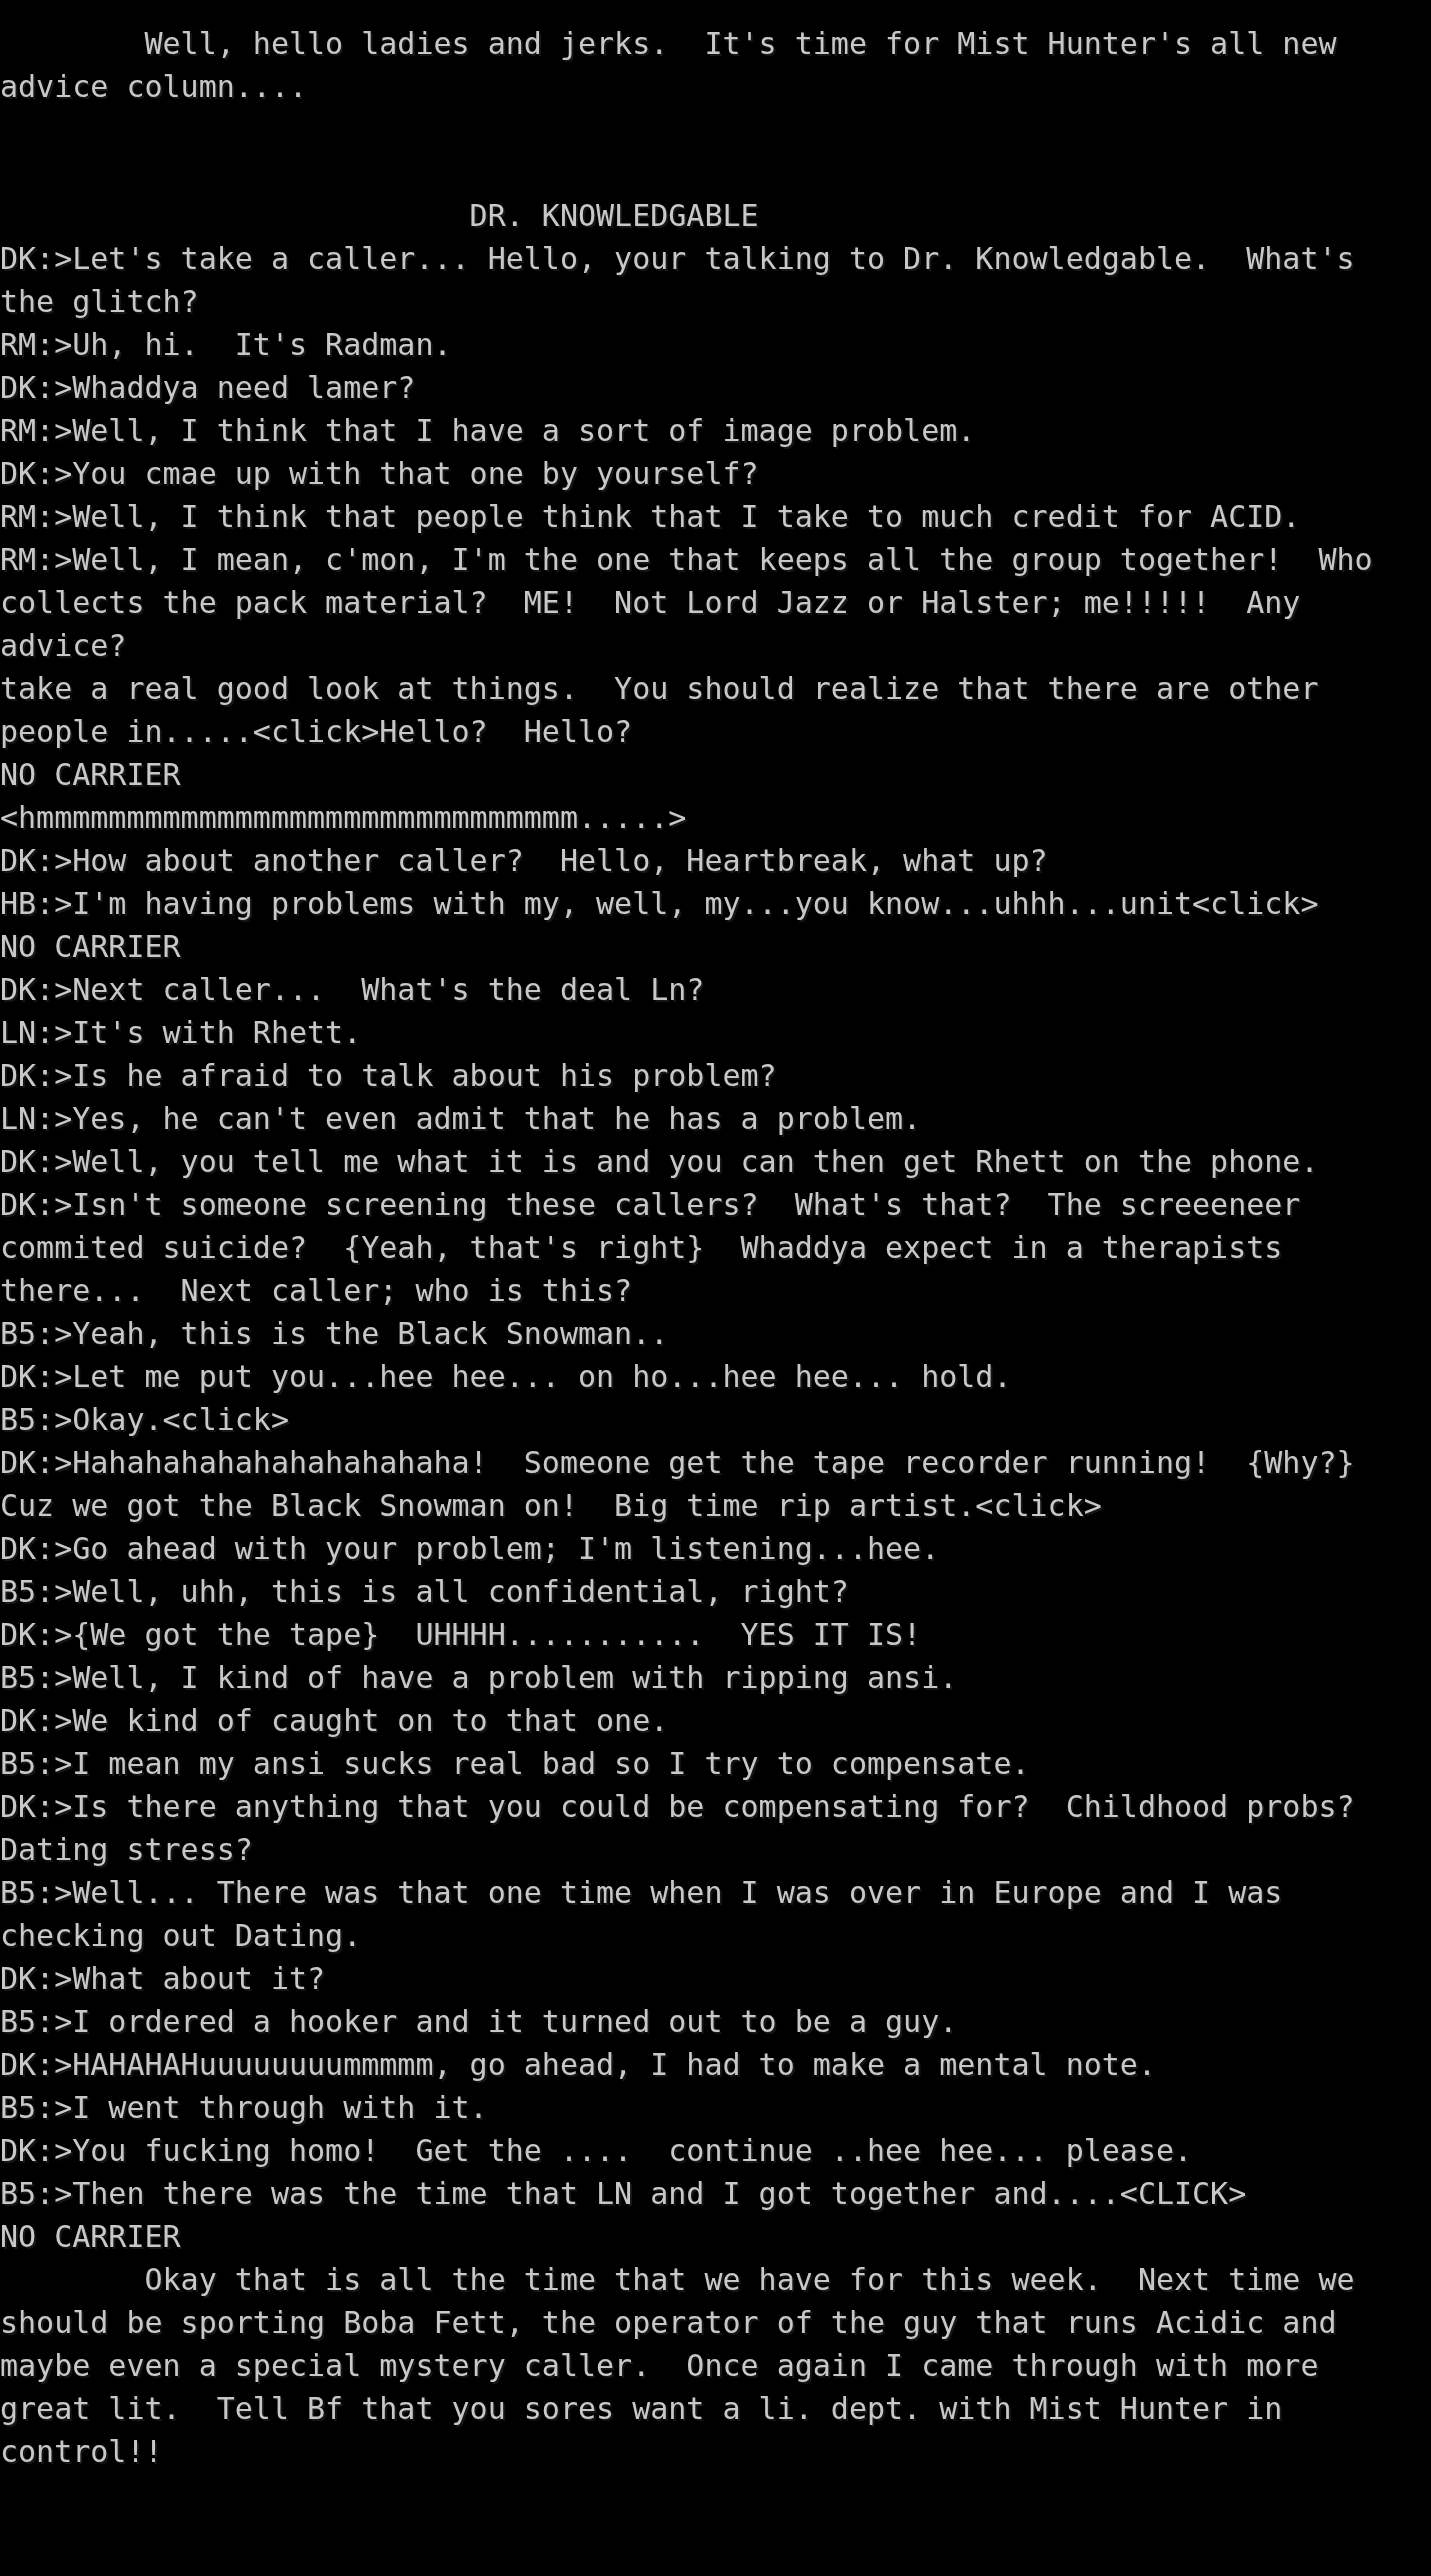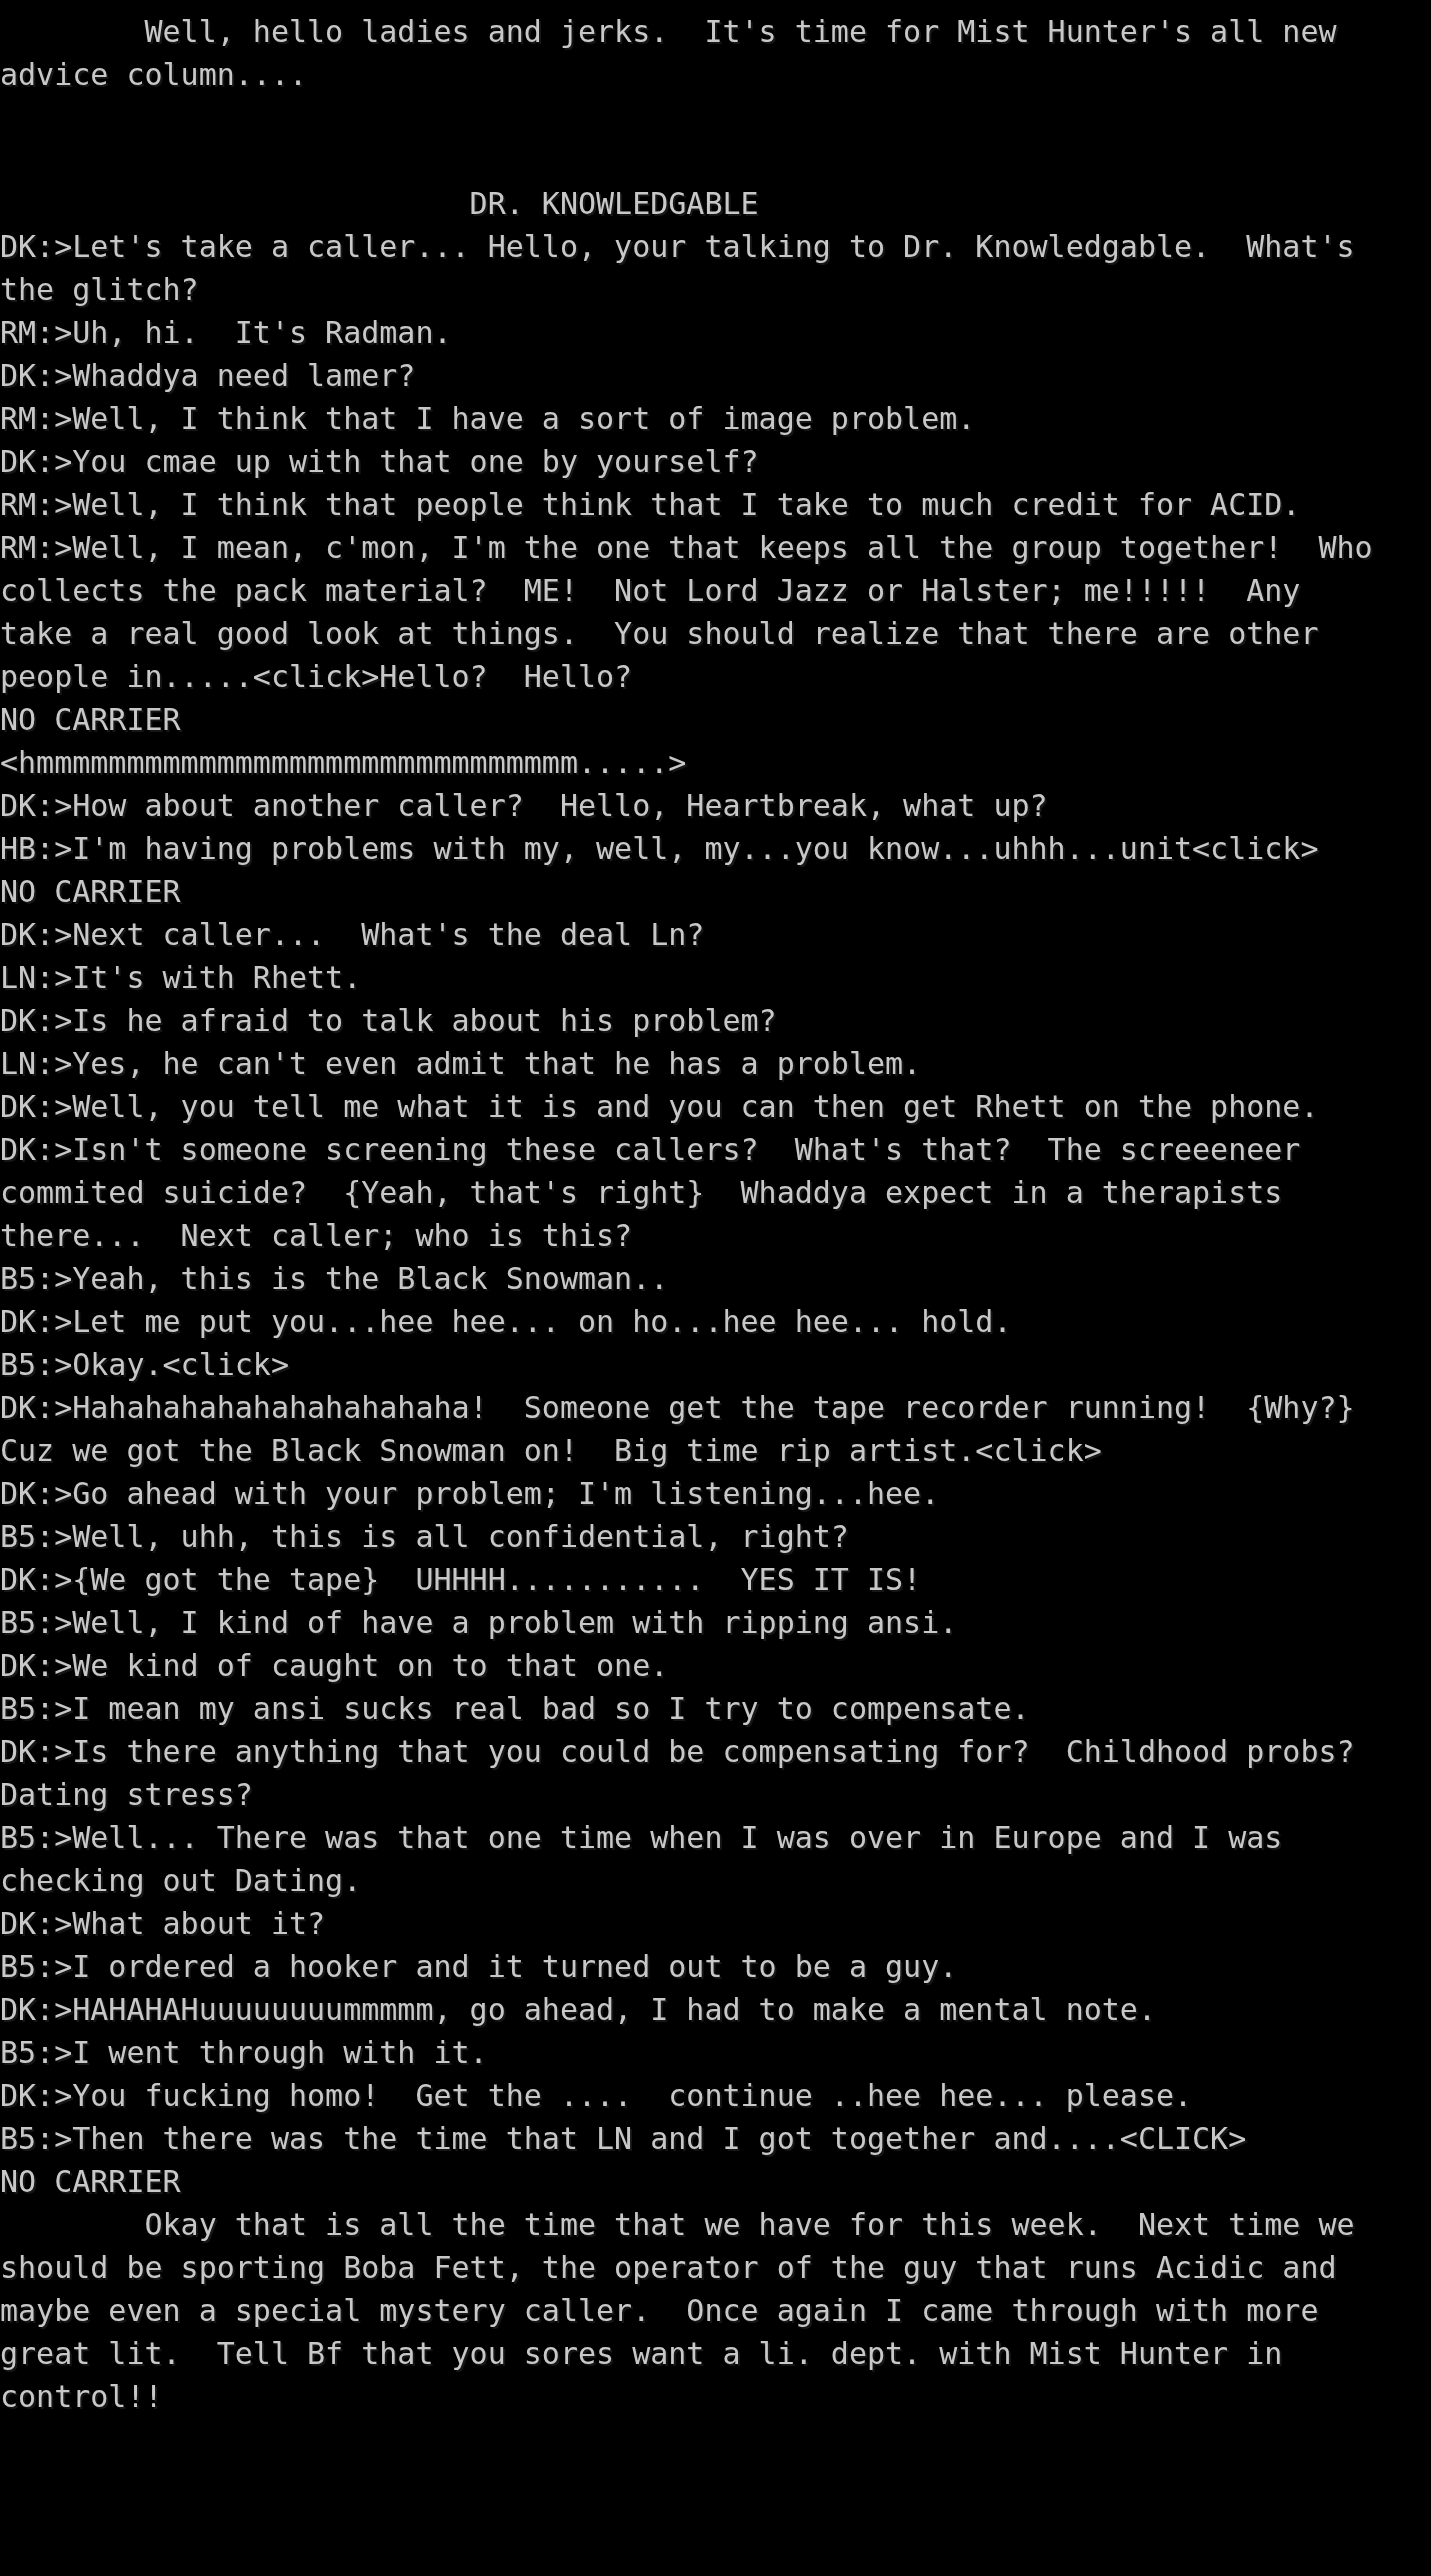--- a/index.html
+++ b/index.html
@@ -10,21 +10,21 @@
     overflow: hidden;
   }
   body {
     background: #000000;
   }
   .terminal-screen {
     width: 1431px;
     height: 2576px;
     background: #000000;
     box-sizing: border-box;
-    padding-top: 10px;
+    padding-top: 22px;
   }
   .terminal-text {
     font-family: "DejaVu Sans Mono", "Liberation Mono", monospace;
     font-size: 30px;
     font-weight: normal;
   }
   .line {
     white-space: pre;
     min-height: 43px;
     line-height: 43px;
@@ -44,20 +44,21 @@
       <div class="line">                          DR. KNOWLEDGABLE</div>
       <div class="line">DK:&gt;Let's take a caller... Hello, your talking to Dr. Knowledgable.  What's</div>
       <div class="line">the glitch?</div>
       <div class="line">RM:&gt;Uh, hi.  It's Radman.</div>
       <div class="line">DK:&gt;Whaddya need lamer?</div>
       <div class="line">RM:&gt;Well, I think that I have a sort of image problem.</div>
       <div class="line">DK:&gt;You cmae up with that one by yourself?</div>
       <div class="line">RM:&gt;Well, I think that people think that I take to much credit for ACID.</div>
       <div class="line">RM:&gt;Well, I mean, c'mon, I'm the one that keeps all the group together!  Who</div>
       <div class="line">collects the pack material?  ME!  Not Lord Jazz or Halster; me!!!!!  Any</div>
+      <div class="line">advice?</div>
       <div class="line">take a real good look at things.  You should realize that there are other</div>
       <div class="line">people in.....&lt;click&gt;Hello?  Hello?</div>
       <div class="line">NO CARRIER</div>
       <div class="line">&lt;hmmmmmmmmmmmmmmmmmmmmmmmmmmmmmm.....&gt;</div>
       <div class="line">DK:&gt;How about another caller?  Hello, Heartbreak, what up?</div>
       <div class="line">HB:&gt;I'm having problems with my, well, my...you know...uhhh...unit&lt;click&gt;</div>
       <div class="line">NO CARRIER</div>
       <div class="line">DK:&gt;Next caller...  What's the deal Ln?</div>
       <div class="line">LN:&gt;It's with Rhett.</div>
       <div class="line">DK:&gt;Is he afraid to talk about his problem?</div>

